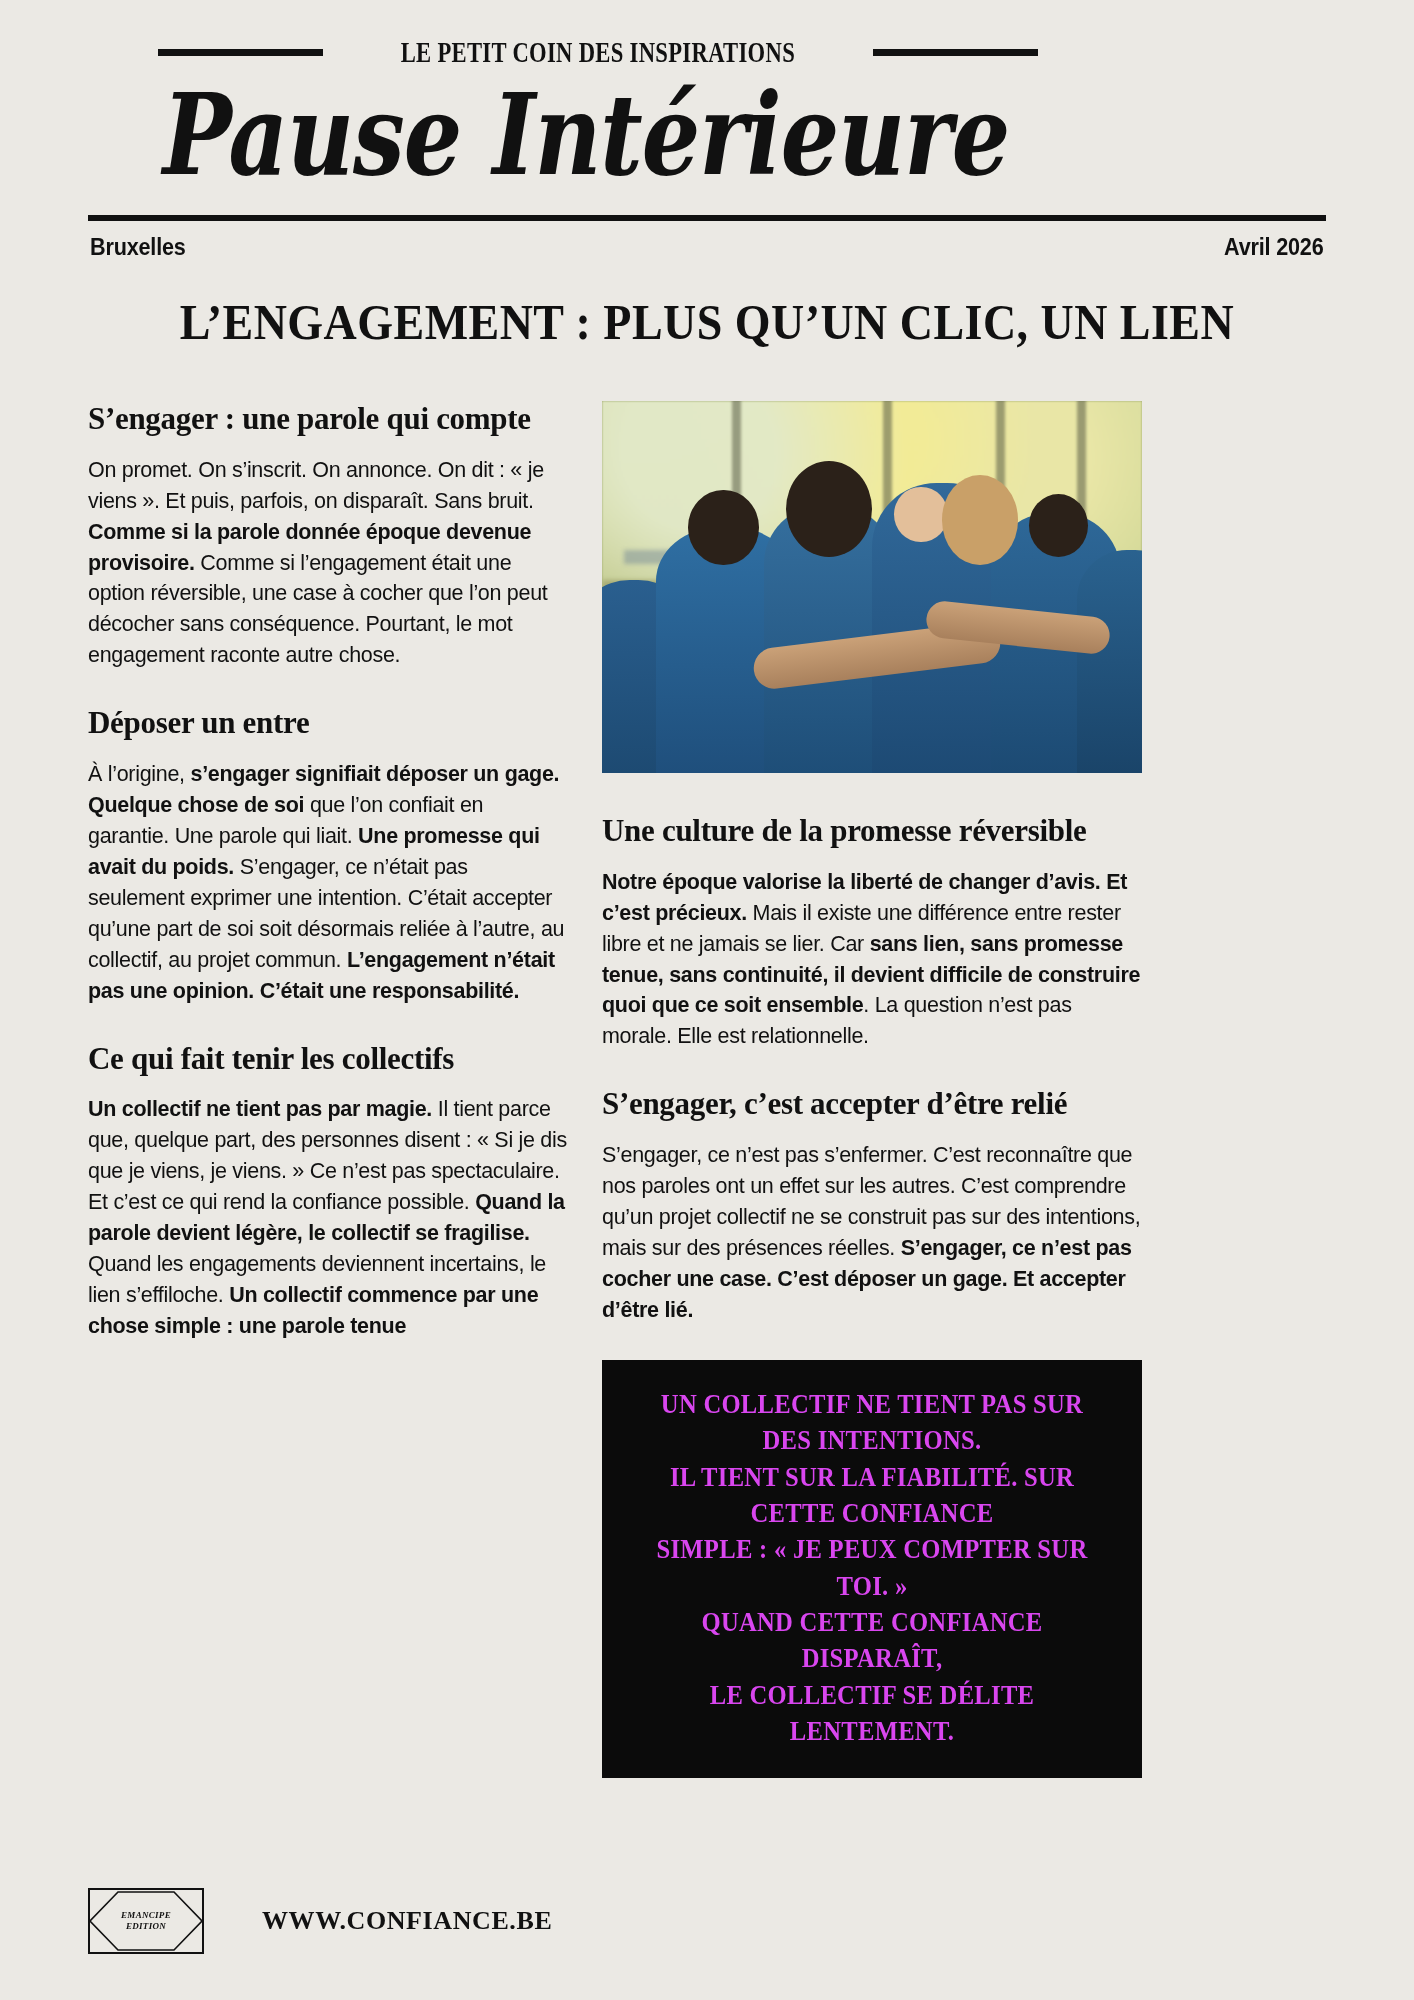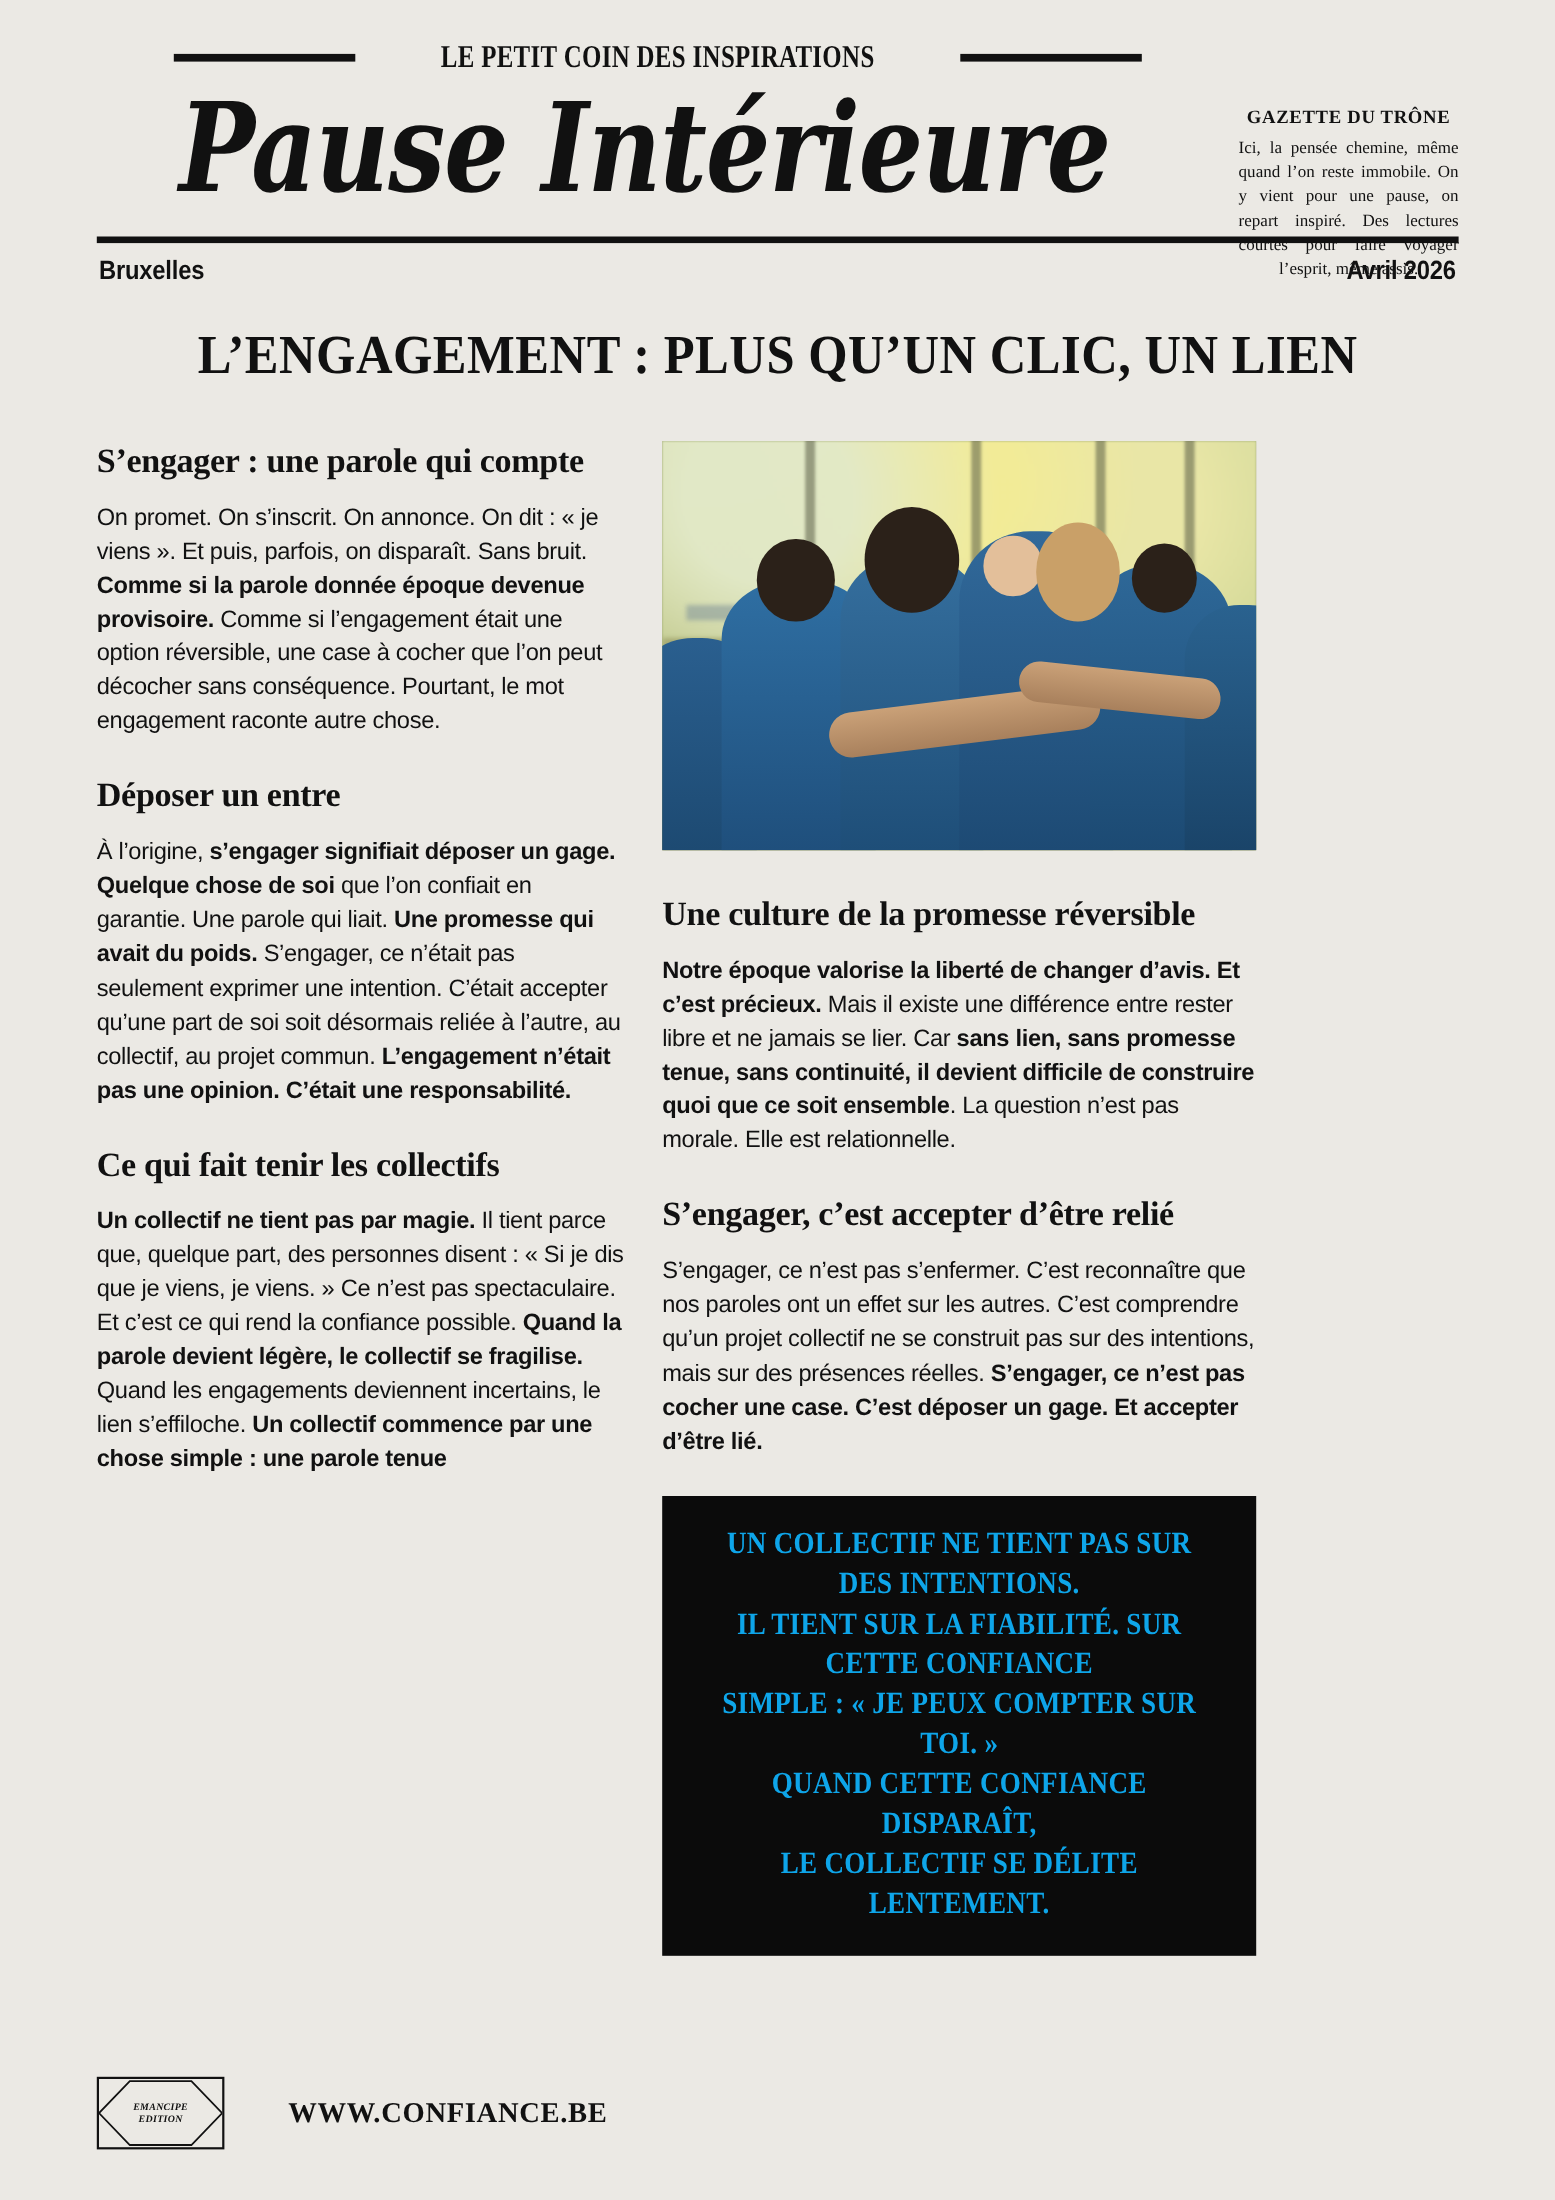--- a/index.html
+++ b/index.html
@@ -219,21 +219,21 @@
 
   .photo .arm {
     position: absolute;
     background: linear-gradient(180deg,#caa178,#a8805c);
     border-radius: 40px;
   }
 
   
   .quote-box {
     background: #0b0b0b;
-    color: #0ea5e9;
+    color: #d946ef;
     padding: 26px 22px 28px 22px;
     text-align: center;
   }
   .quote-line {
     font-family: "Liberation Serif", serif;
     font-weight: 700;
     font-size: 28px;
     line-height: 1.30;
     text-transform: uppercase;
     letter-spacing: 0.3px;
@@ -285,24 +285,20 @@
 
     <div class="kicker-row">
       <div class="kicker-rule"></div>
       <div class="kicker-text">LE PETIT COIN DES INSPIRATIONS</div>
       <div class="kicker-rule"></div>
     </div>
 
     <div class="title-zone">
       <h1 class="paper-title">Pause Intérieure</h1>
 
-      <div class="sidebar-box">
-        <div class="sidebar-title">GAZETTE DU TRÔNE</div>
-        <div class="sidebar-body">Ici, la pensée chemine, même quand l’on reste immobile. On y vient pour une pause, on repart inspiré. Des lectures courtes  pour faire voyager l’esprit, même assis.</div>
-      </div>
     </div>
 
     <div class="rule-thick"></div>
 
     <div class="dateline">
       <span>Bruxelles</span>
       <span class="right">Avril 2026</span>
     </div>
 
     <h2 class="headline">L’ENGAGEMENT : PLUS QU’UN CLIC, UN LIEN</h2>

